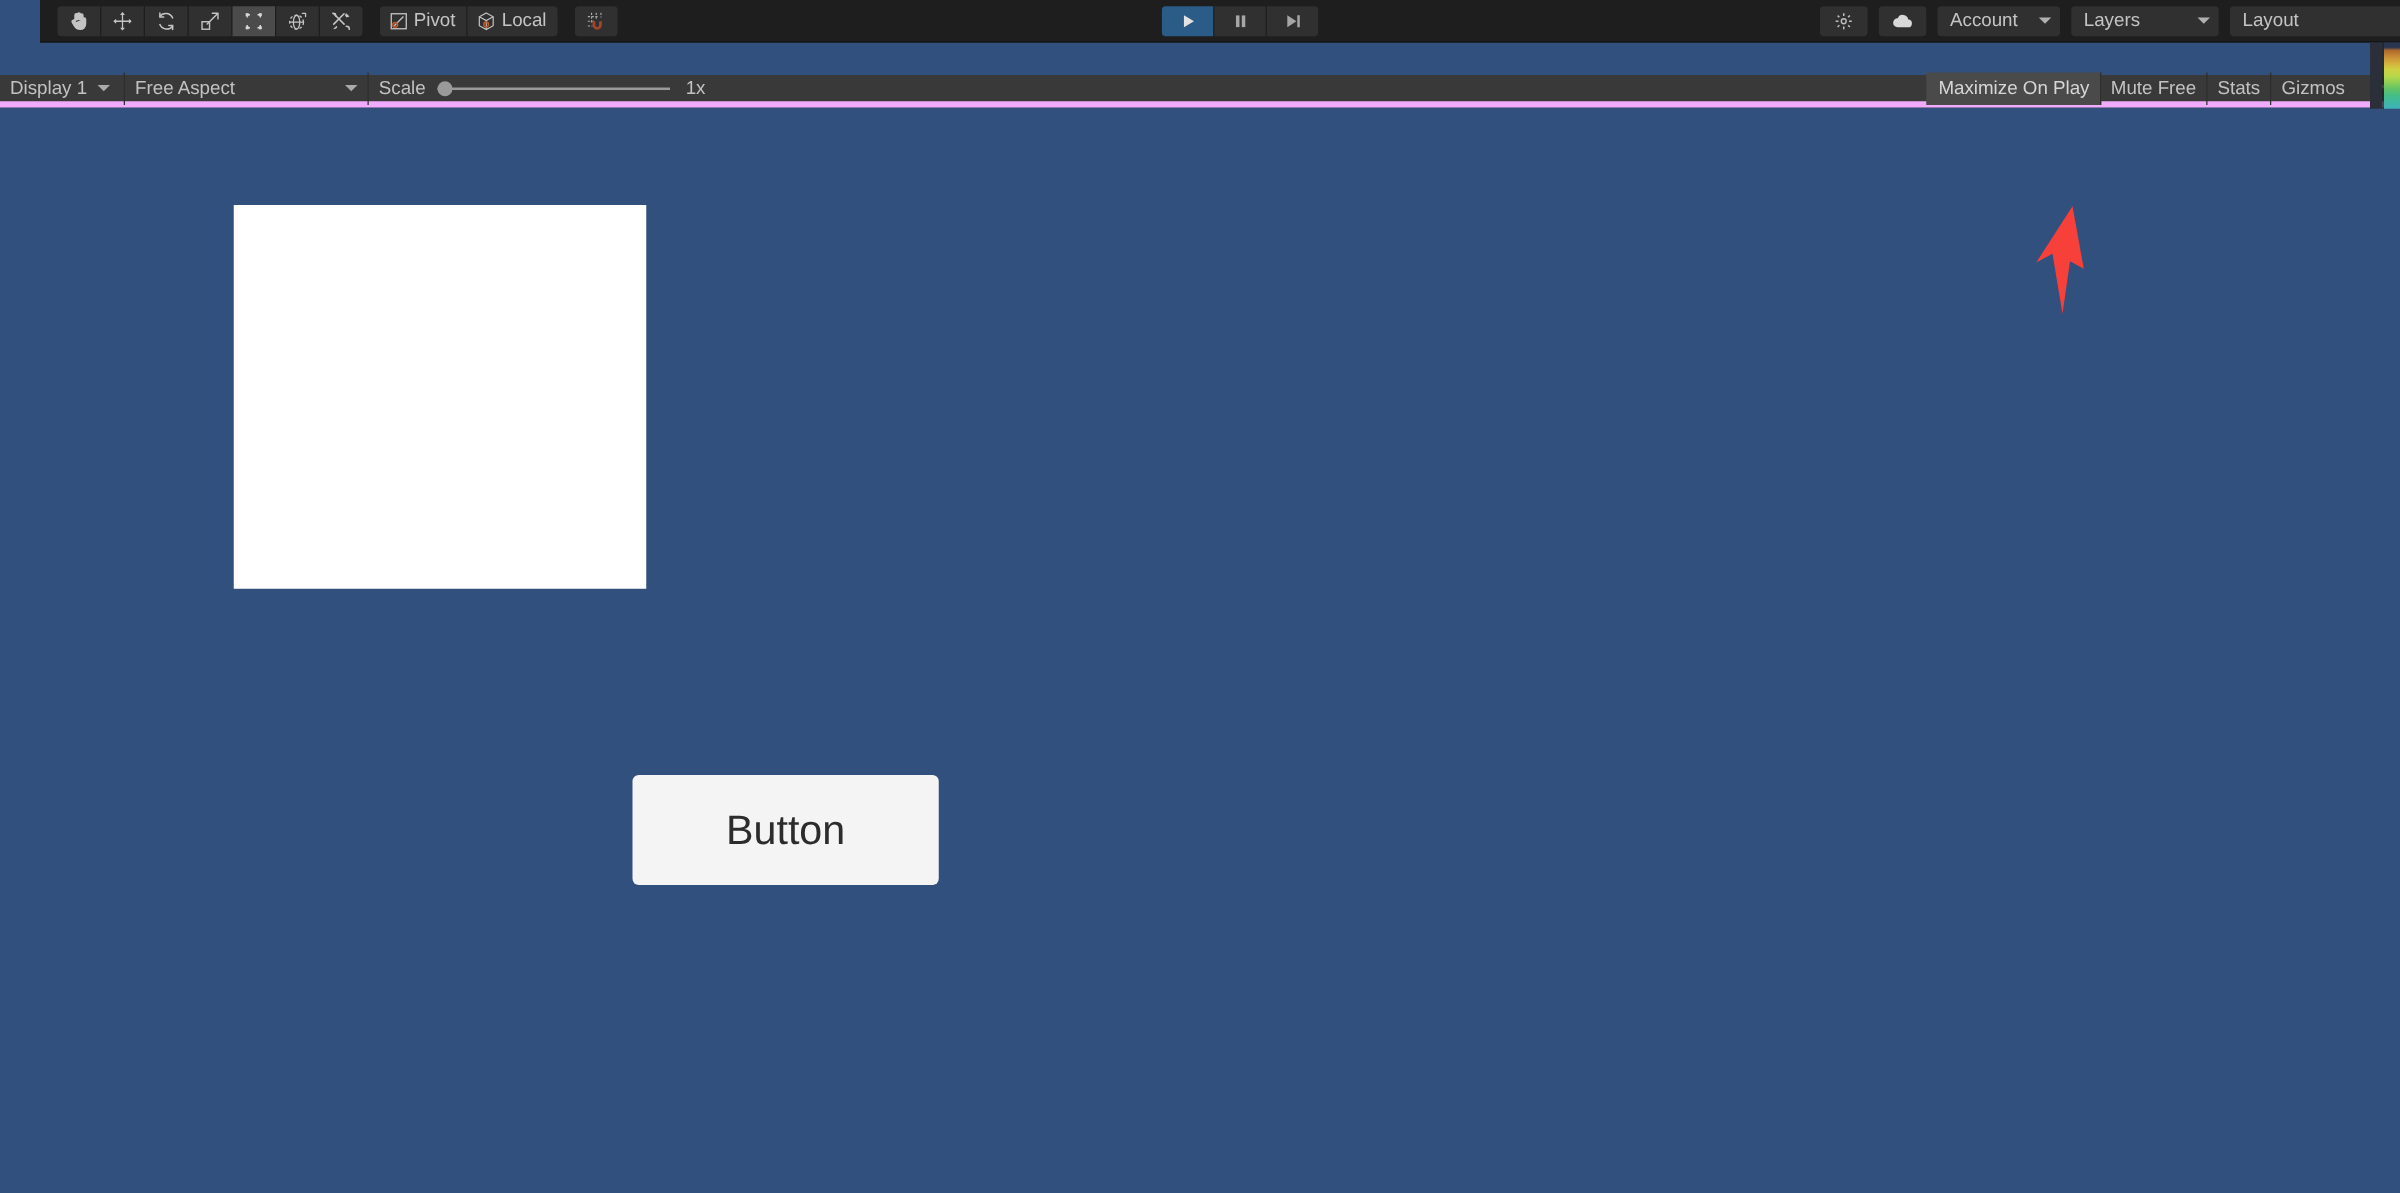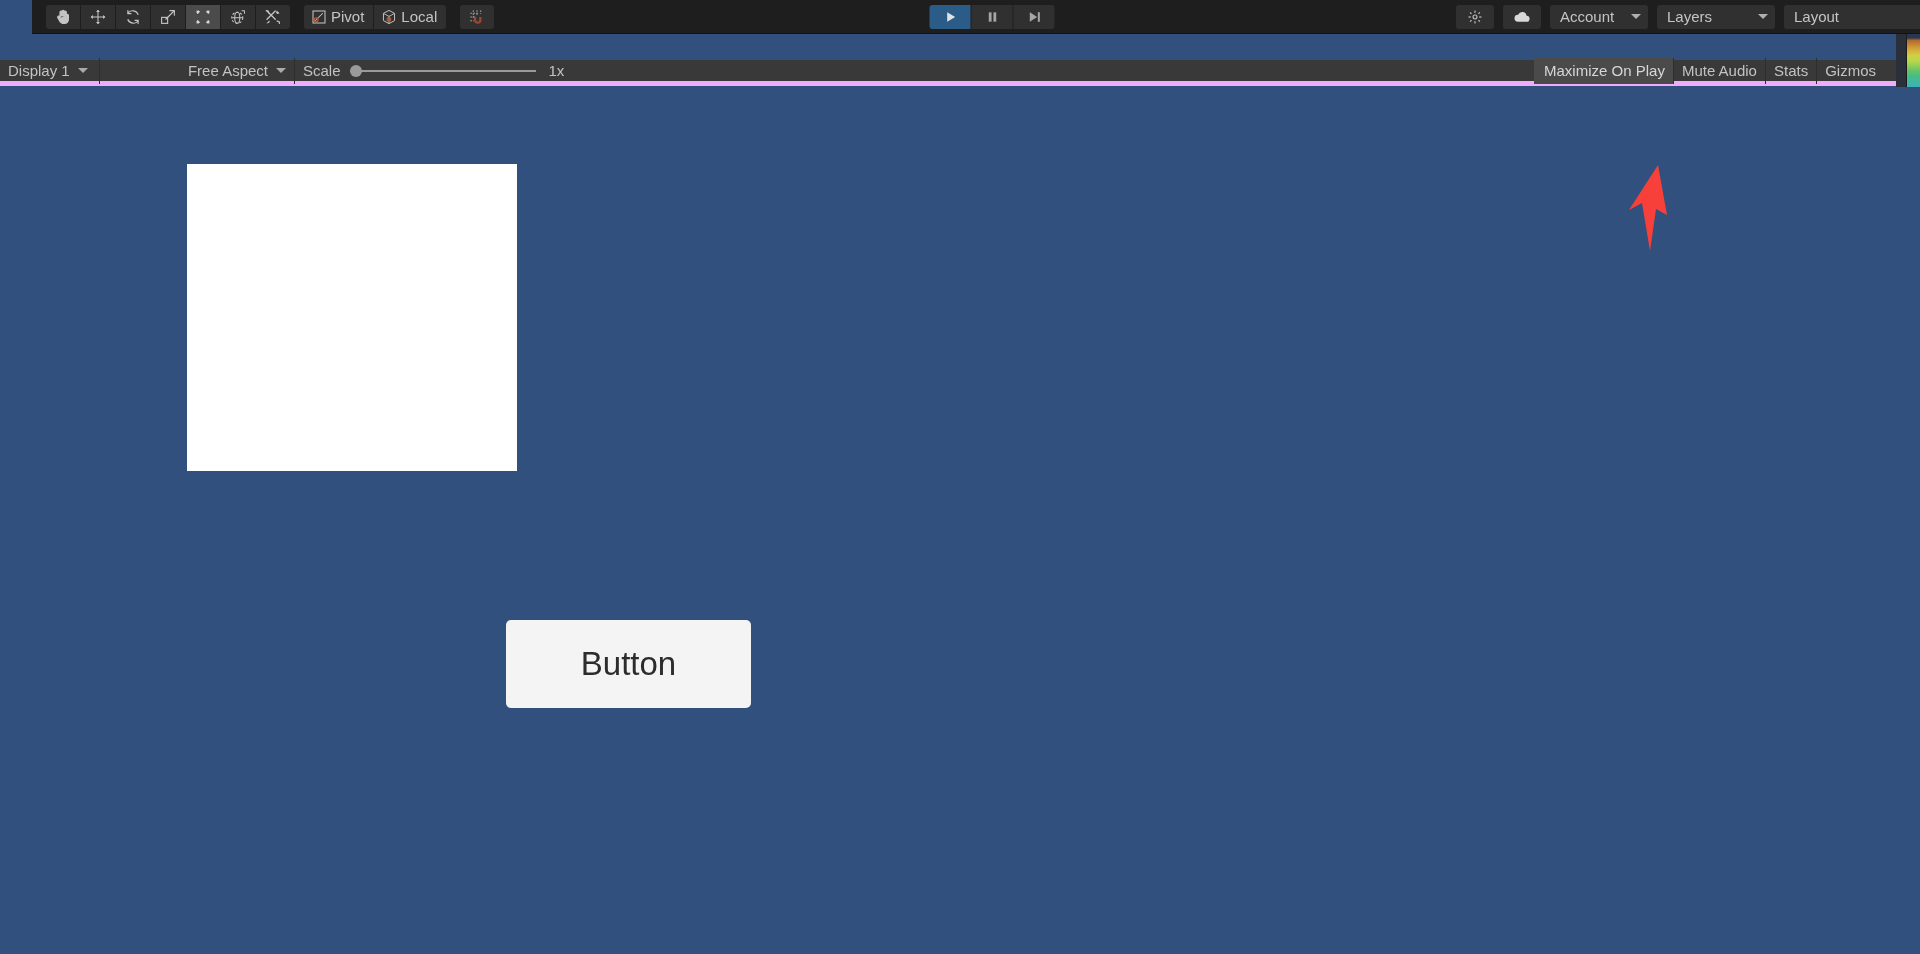--- a/index.html
+++ b/index.html
@@ -303,40 +303,40 @@
       </div>
     </div>
   </div>
 
 
   <div class="gametoolbar">
     <div class="gt-item" style="min-width:100px">
       <span>Display 1</span>
       <span class="gt-caret"></span>
     </div>
-    <div class="gt-item" style="min-width:195px; justify-content:flex-end">
+    <div class="gt-item" style="min-width:195px; justify-content:space-between">
       <span>Free Aspect</span>
       <span class="gt-caret"></span>
     </div>
     <div class="scale-wrap">
       <span class="scale-label">Scale</span>
       <div class="slider">
         <div class="slider-track"></div>
         <div class="slider-knob"></div>
       </div>
       <span class="scale-val">1x</span>
     </div>
 
     <div style="flex:1"></div>
 
     <div class="gt-item hl">
       <span>Maximize On Play</span>
     </div>
     <div class="gt-item">
-      <span>Mute Audio</span>
+      <span>Mute Free</span>
     </div>
     <div class="gt-item">
       <span>Stats</span>
     </div>
     <div class="gt-item nob" style="padding-right:6px">
       <span>Gizmos</span>
       <span class="gt-caret"></span>
     </div>
   </div>
 

